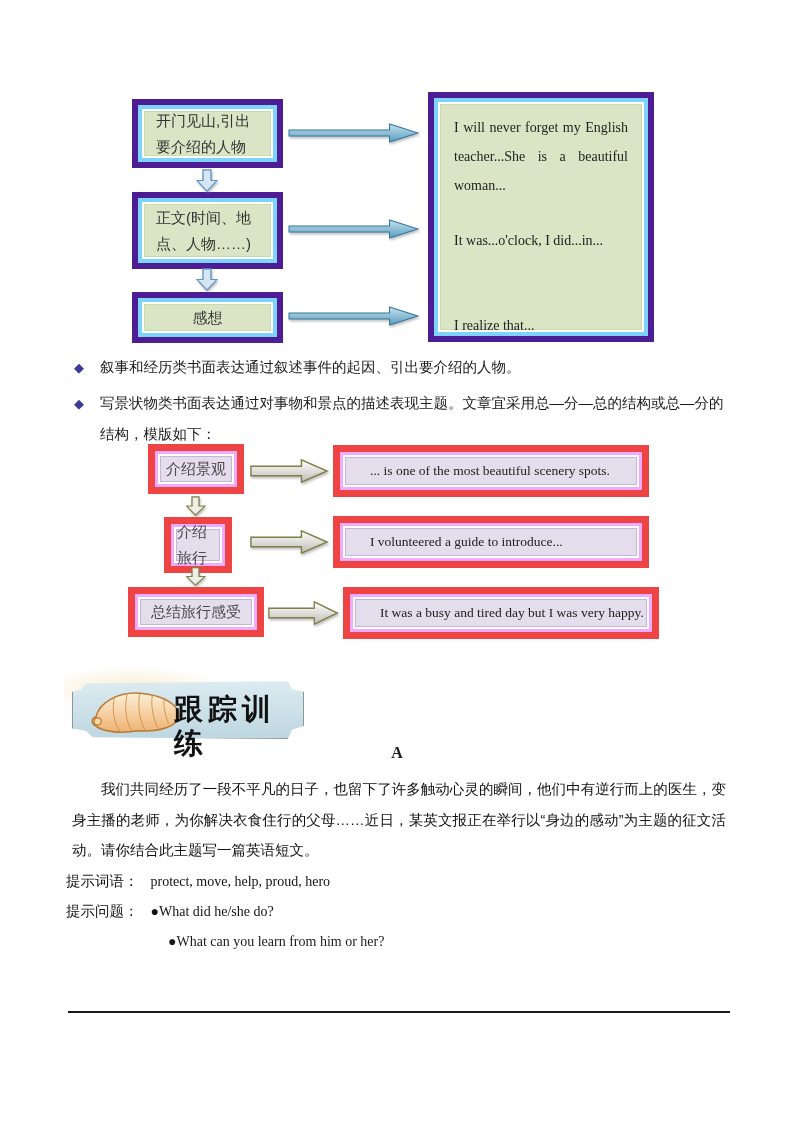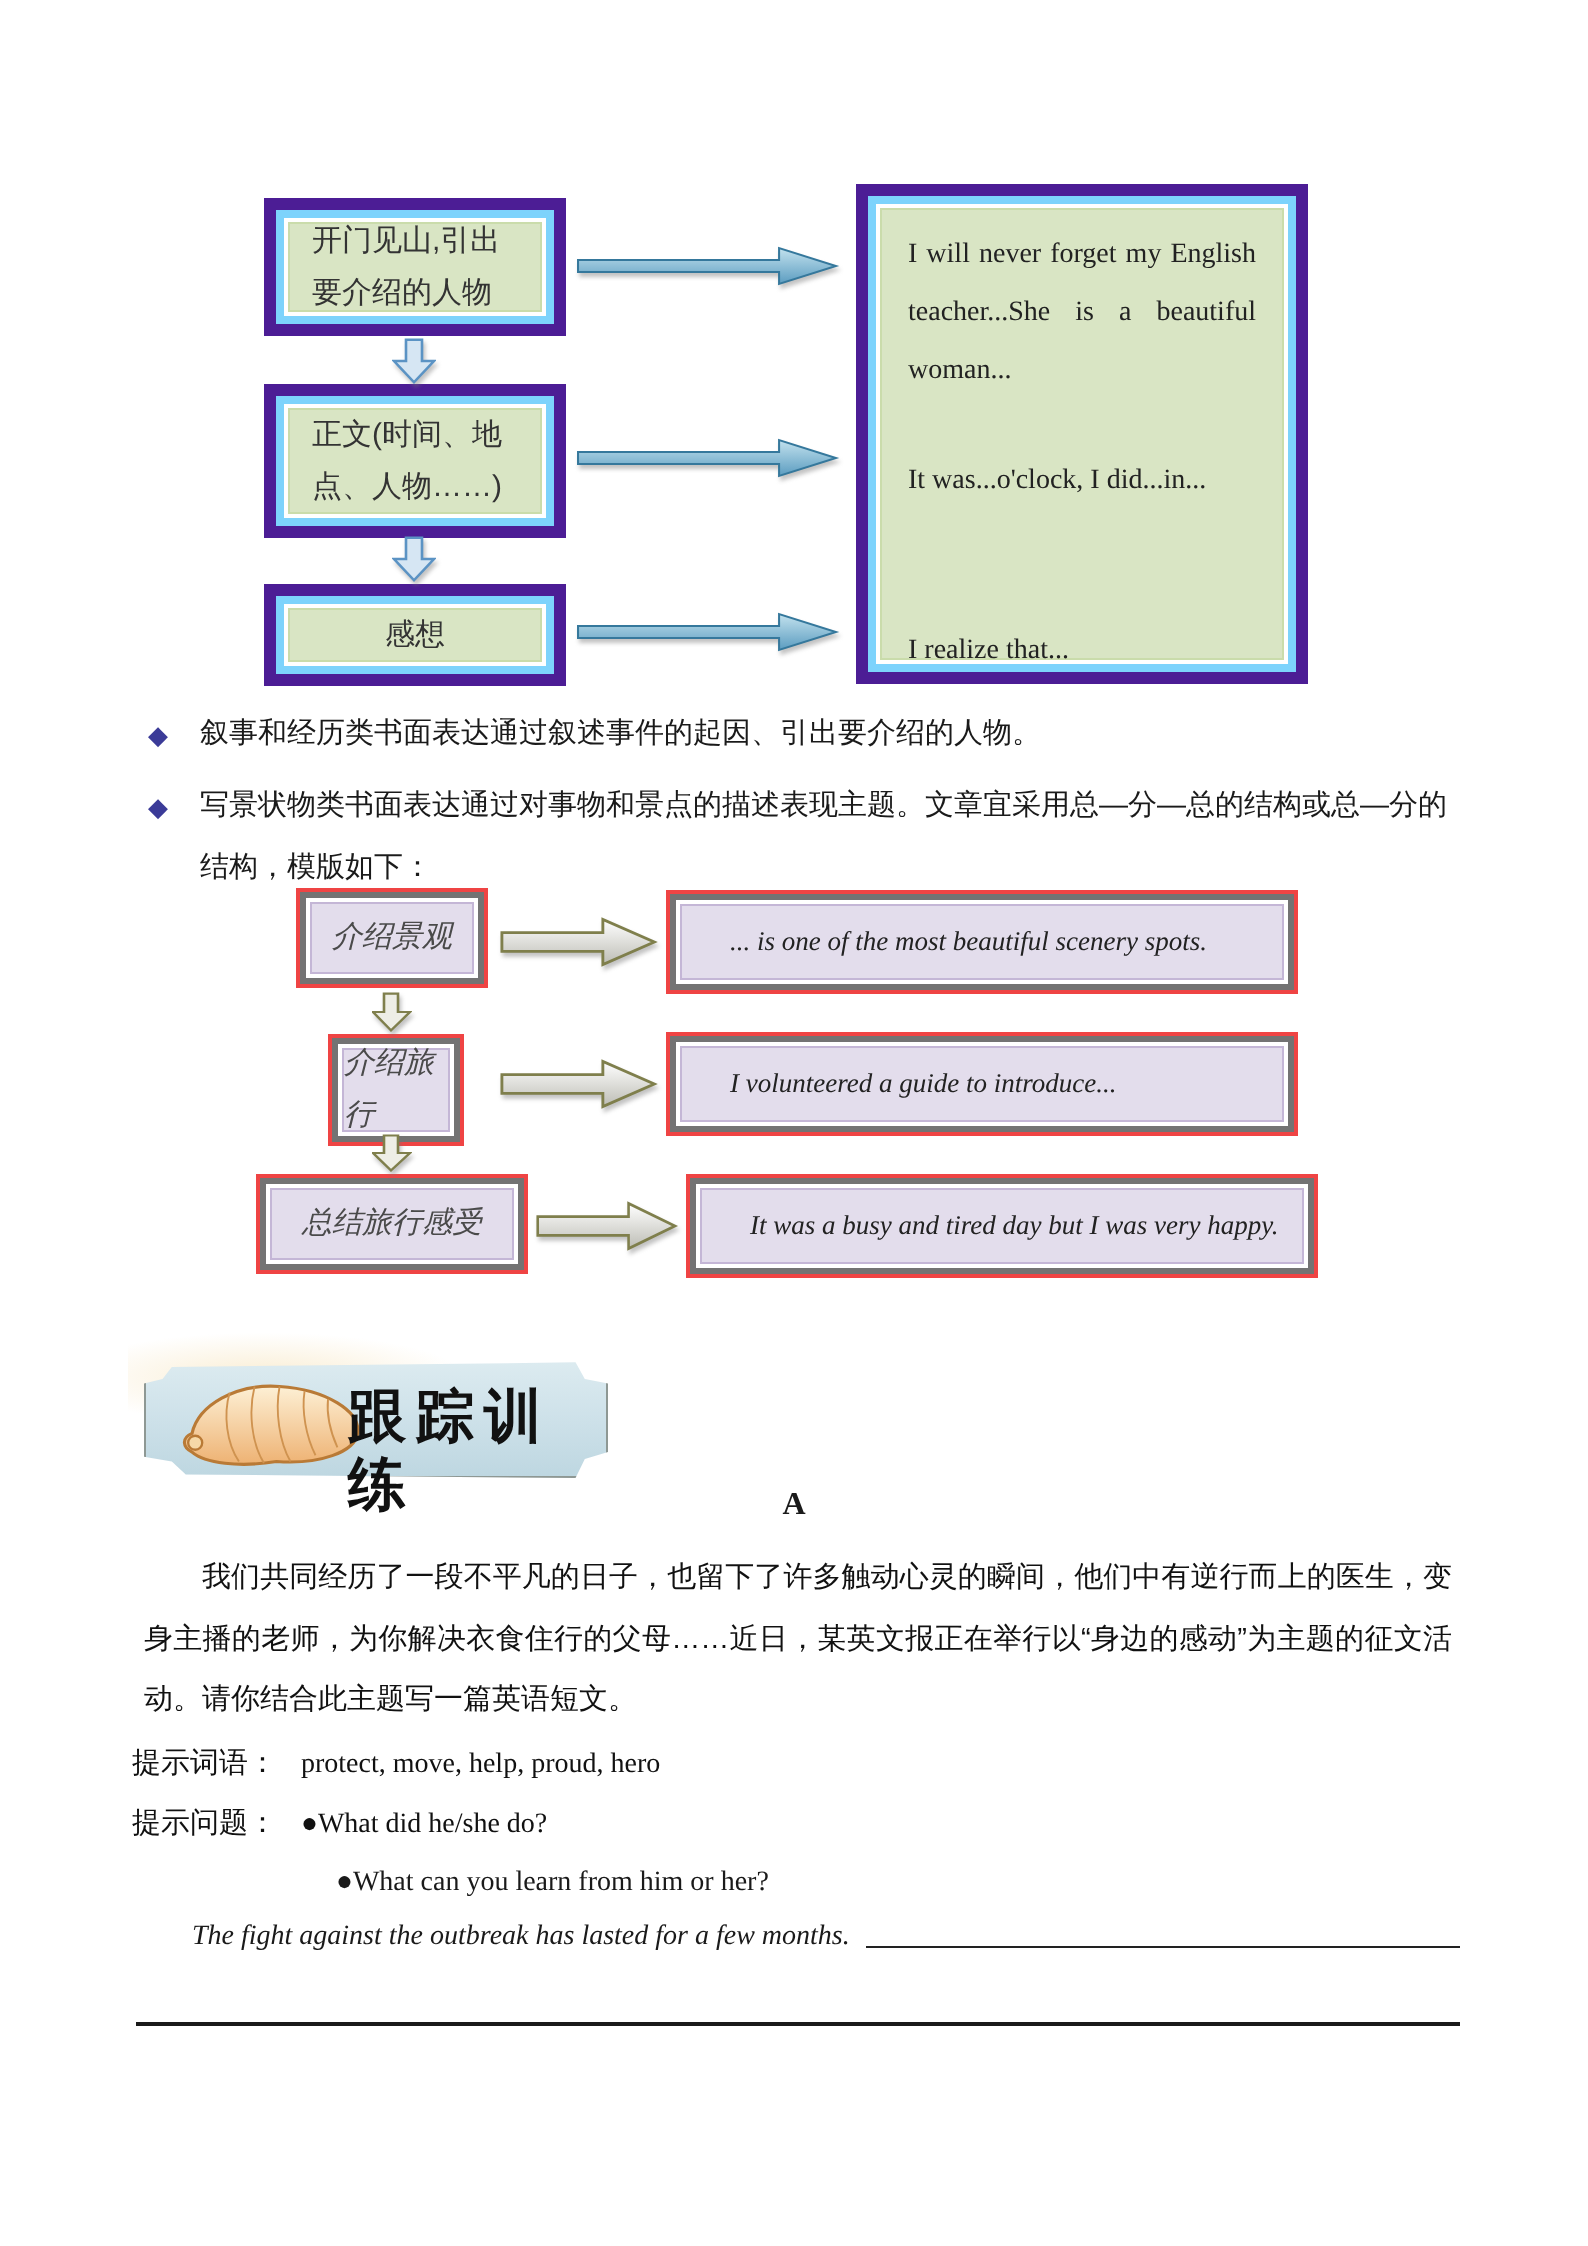--- a/index.html
+++ b/index.html
@@ -11,21 +11,21 @@
   }
   
   .fbox { position:absolute; }
   .band { width:100%; height:100%; padding:4px; }
   .gap  { width:100%; height:100%; background:#ffffff; padding:2px; }
   .inner{ width:100%; height:100%; display:flex; align-items:center; }
   
   .g .band { background:#7dd3fc; border:6px solid #4c1d95; }
   .g .inner{ background:#d9e5c4; border:1px solid #cadcab; }
   
-  .p .band { background:#737373; border:2px solid #ef4444; padding:3px;font-style:italic; }
+  .p .band { background:#f0abfc; border:7px solid #ef4444; padding:3px; }
   .p .inner{ background:#e3ddec; border:1px solid #c4b6d6; }
 
   .cn-label { font-size:15px; line-height:26px; color:#333; }
   .g-l1 { left:132px; top:99px;  width:151px; height:69px; }
   .g-l2 { left:132px; top:192px; width:151px; height:77px; }
   .g-l3 { left:132px; top:292px; width:151px; height:51px; }
   .g-l1 .inner, .g-l2 .inner { padding:0 11px; text-align:left; }
   .g-l3 .inner { justify-content:center; }
 
   .g-big { left:428px; top:92px; width:226px; height:250px; }
@@ -297,20 +297,16 @@
   <div class="hint-row hw">
     <span class="hint-label">提示词语：</span><span class="hint-value">protect, move, help, proud, hero</span>
   </div>
 
   <div class="hint-row hq">
     <span class="hint-label">提示问题：</span><span class="hint-value">●What did he/she do?</span>
   </div>
 
   <div class="hint-row q2">●What can you learn from him or her?</div>
 
-  <div class="starter-row">
-    <span class="starter">The fight against the outbreak has lasted for a few months.</span>
-    <span class="blank-line"></span>
-  </div>
 
   <div class="bottom-rule"></div>
 
 </div>
 
 </body></html>

